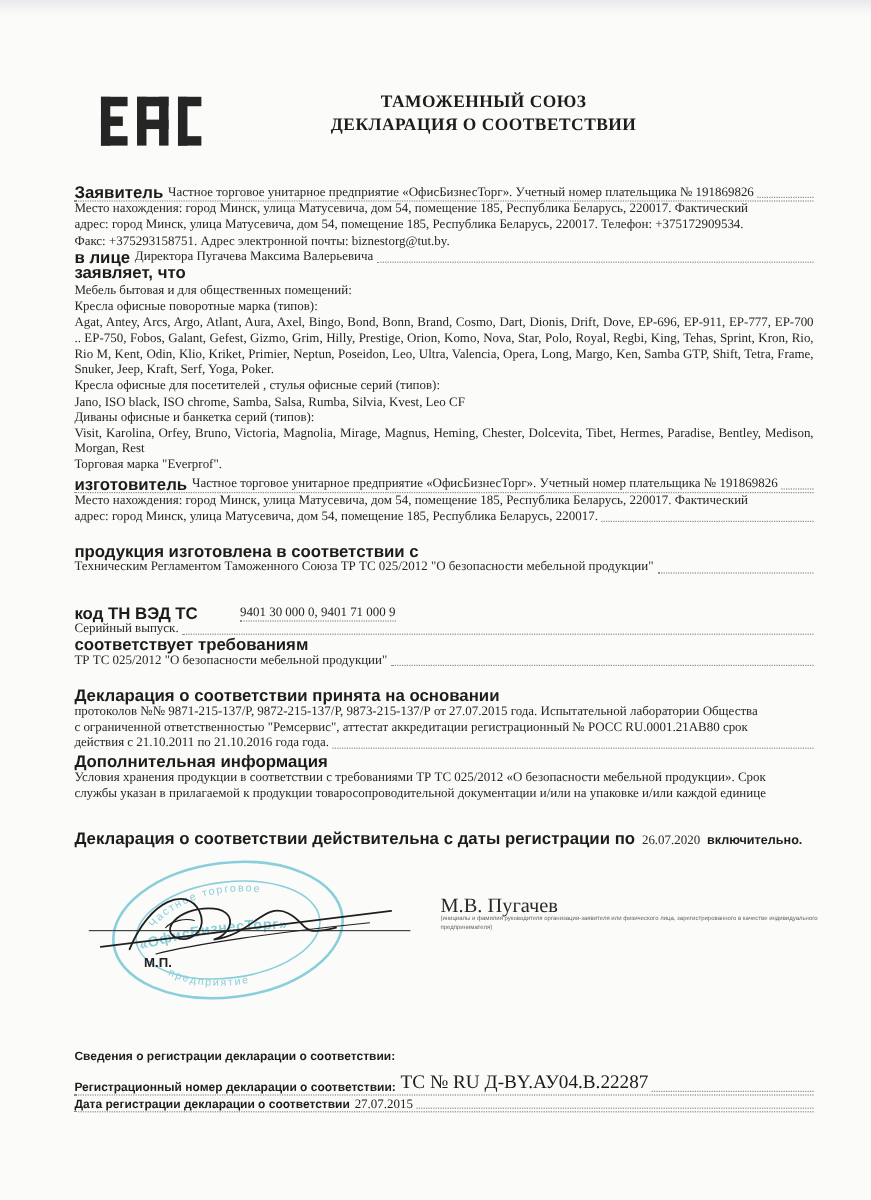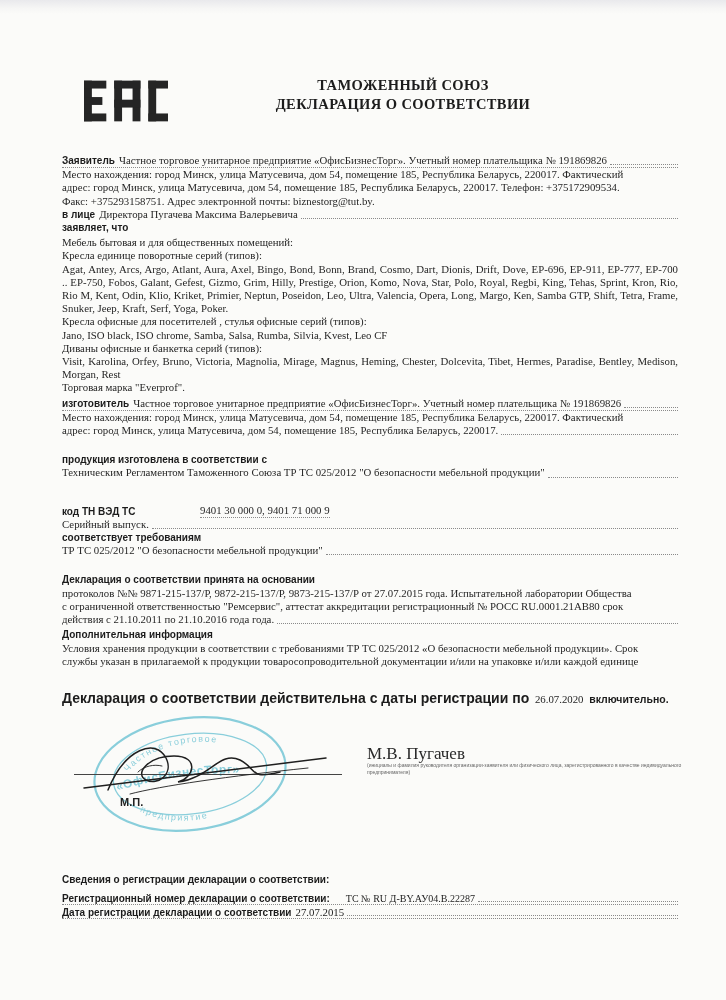--- a/index.html
+++ b/index.html
@@ -18,21 +18,21 @@
   .page{
     position:absolute;top:0;left:0;
     width:726px;height:1000px;
     padding:70px 48px 0 62px;
     box-sizing:border-box;
   }
   .hdr{display:flex;align-items:flex-start;margin-bottom:22px;}
   .eac{width:84px;height:62px;margin-left:22px;flex:0 0 auto;}
   .titles{flex:1;text-align:center;margin-right:40px;padding-top:6px;
     font-family:"Liberation Serif",serif;font-weight:bold;font-size:14.5px;line-height:19px;letter-spacing:.4px;color:#1c1c1c;}
-  .lbl{font-family:"Liberation Sans",sans-serif;font-weight:bold;font-size:10px;color:#1c1c1c;}
+  .lbl{font-family:"Liberation Sans",sans-serif;font-weight:bold;font-size:14px;color:#1c1c1c;}
   .body-txt{font-size:10.8px;line-height:13.2px;color:#262626;}
   .row{display:flex;align-items:flex-end;}
   .row .fill{flex:1;border-bottom:1.4px dotted #8a8a8a;margin:0 0 2px 3px;min-width:8px;}
   .underdot{border-bottom:1.4px dotted #8a8a8a;}
   .sec{margin-bottom:2px;}
   .just{text-align:justify;}.gap14{height:14px;}.gap22{height:22px;}
   .codegrid{display:flex;align-items:flex-end;}
   .codegrid .clabel{width:138px;flex:0 0 auto;}
   .sig-zone{position:relative;height:118px;margin-top:6px;}
   .stamp{position:absolute;left:28px;top:2px;opacity:.62;transform:rotate(-7deg);}
@@ -84,21 +84,21 @@
     <div class="row">
       <span class="lbl">в лице</span>
       <span style="margin-left:4px">Директора Пугачева Максима Валерьевича</span>
       <span class="fill"></span>
     </div>
     <div class="lbl">заявляет, что</div>
   </div>
 
   <div class="sec body-txt">
     <div>Мебель бытовая и для общественных помещений:</div>
-    <div>Кресла единице поворотные серий (типов):</div>
+    <div>Кресла офисные поворотные марка (типов):</div>
     <div class="just">Agat, Antey, Arcs, Argo, Atlant, Aura, Axel, Bingo, Bond, Bonn, Brand, Cosmo, Dart, Dionis, Drift, Dove, EP-696, EP-911, EP-777, EP-700 .. EP-750, Fobos, Galant, Gefest, Gizmo, Grim, Hilly, Prestige, Orion, Komo, Nova, Star, Polo, Royal, Regbi, King, Tehas, Sprint, Kron, Rio, Rio M, Kent, Odin, Klio, Kriket, Primier, Neptun, Poseidon, Leo, Ultra, Valencia, Opera, Long, Margo, Ken, Samba GTP, Shift, Tetra, Frame, Snuker, Jeep, Kraft, Serf, Yoga, Poker.</div>
     <div>Кресла офисные для посетителей , стулья офисные серий (типов):</div>
     <div>Jano, ISO black, ISO chrome, Samba, Salsa, Rumba, Silvia, Kvest, Leo CF</div>
     <div>Диваны офисные и банкетка серий (типов):</div>
     <div class="just">Visit, Karolina, Orfey, Bruno, Victoria, Magnolia, Mirage, Magnus, Heming, Chester, Dolcevita, Tibet, Hermes, Paradise, Bentley, Medison, Morgan, Rest</div>
     <div>Торговая марка "Everprof".</div>
   </div>
 
   <div class="sec body-txt">
     <div class="row underdot">
@@ -204,21 +204,21 @@
     </svg>
     <div class="sig-name">М.В. Пугачев</div>
     <div class="sig-cap">(инициалы и фамилия руководителя организации-заявителя или физического лица, зарегистрированного в качестве индивидуального предпринимателя)</div>
     <div class="mp">М.П.</div>
   </div>
 
   <div class="sec" style="font-family:'Liberation Sans',sans-serif;font-size:10px;color:#1c1c1c;">
     <div style="font-weight:bold;margin-bottom:8px;margin-top:44px;">Сведения о регистрации декларации о соответствии:</div>
     <div class="row underdot" style="margin-bottom:1px;">
       <span style="font-weight:bold">Регистрационный номер декларации о соответствии:</span>
-      <span style="margin-left:16px;font-family:'Liberation Serif',serif;font-size:10px;">ТС № RU Д-BY.АУ04.В.22287</span>
+      <span style="margin-left:4px;font-family:'Liberation Serif',serif;font-size:16px;">ТС № RU Д-BY.АУ04.В.22287</span>
       <span class="fill"></span>
     </div>
     <div class="row underdot">
       <span style="font-weight:bold">Дата регистрации декларации о соответствии</span>
       <span style="margin-left:4px;font-family:'Liberation Serif',serif;font-size:10.8px;">27.07.2015</span>
       <span class="fill"></span>
     </div>
   </div>
 
 </div>

